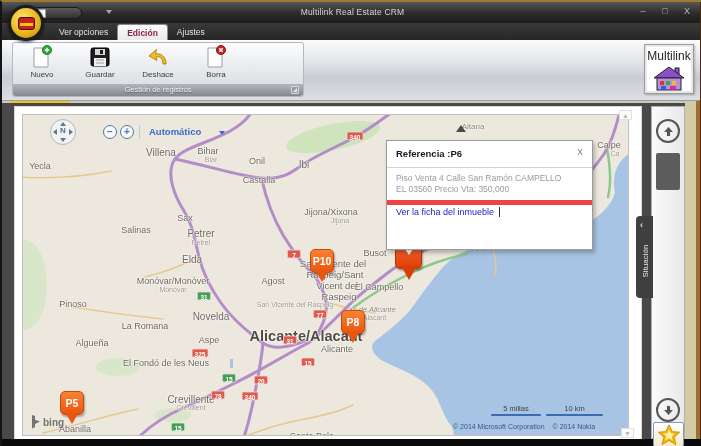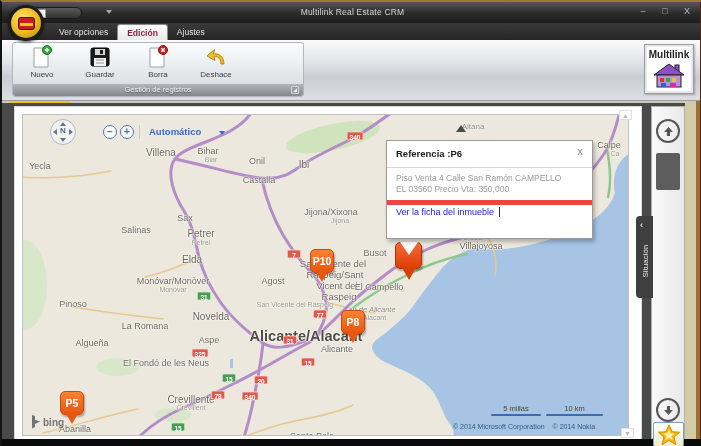--- a/index.html
+++ b/index.html
@@ -27,21 +27,21 @@
   .ribbon{position:absolute;left:0;top:38px;width:701px;height:61px;background:linear-gradient(#fafbfc,#dfe2e6 40%,#c9cdd3 62%,#dcdfe3);border-bottom:1px solid #9a9ea4}
   .rgroup{position:absolute;left:10px;top:2px;width:292px;height:55px;background:linear-gradient(#fcfdfe,#e3e6ea 60%,#d3d7db);border:1px solid #b4b8bc;border-radius:3px}
   .rbuttons{position:absolute;left:0;top:1px;width:100%;height:41px;display:flex}
   .rbtn{width:58px;height:41px;display:flex;flex-direction:column;align-items:center;justify-content:flex-start;cursor:default}
   .ric{height:26px;display:flex;align-items:center;justify-content:center}
   .rlabel{font-size:8px;color:#3c3c3c;margin-top:0px}
   .rcaption{position:absolute;left:0;bottom:0;width:100%;height:12px;background:linear-gradient(#b2b6ba,#85898f);border-radius:0 0 3px 3px;text-align:center;font-size:7.5px;color:#f2f2f2;line-height:12px;text-shadow:0 1px 1px rgba(0,0,0,.4)}
   .launcher{position:absolute;right:4px;top:2px;width:8px;height:8px;border:1px solid #d8d8d8;background:#9a9ea2;border-radius:1px}
   .launcher::after{content:"";position:absolute;right:1px;bottom:1px;width:0;height:0;border-left:4px solid transparent;border-bottom:4px solid #e8e8e8}
   .mlogo{position:absolute;right:9px;top:4px;width:50px;height:50px;background:#fff;border:1px solid #9a9a9a;box-shadow:inset 0 0 0 2px #e8e8e8,1px 1px 2px rgba(0,0,0,.25);display:flex;flex-direction:column;align-items:center;padding-top:4px;cursor:default}
-  .mlogo-text{font-size:10px;font-weight:bold;color:#222}
+  .mlogo-text{font-size:12px;font-weight:normal;color:#222}
   .accentline{position:absolute;left:0;top:99px;width:701px;height:2px;background:#cfcab4}
   .accentline::before{content:"";position:absolute;left:8px;top:0;width:60px;height:2px;background:#edc421}
 
   
   .content{position:absolute;left:0;top:101px;width:701px;height:336px;background:#494949}
   .panel{position:absolute;left:12px;top:3px;width:628px;height:334px;background:#fff;border:1px solid #d8d8d8}
   .map{position:absolute;left:7px;top:7px;width:607px;height:322px;background:#ece8de;border:1px solid #c0c0c0;overflow:hidden;cursor:default}
   .geo{position:absolute;left:0;top:0;z-index:1}
   .layer{position:absolute;left:0;top:0;width:100%;height:100%;pointer-events:none}
   #labels-layer{z-index:20}#shields-layer{z-index:25}#markers-layer{z-index:40}
@@ -67,21 +67,21 @@
   .c-lf{left:2px;top:50%;transform:translateY(-50%);border-top:3px solid transparent;border-bottom:3px solid transparent;border-right:4px solid #5579a0}
   .c-rt{right:2px;top:50%;transform:translateY(-50%);border-top:3px solid transparent;border-bottom:3px solid transparent;border-left:4px solid #5579a0}
   .zbtn{position:absolute;top:10px;width:14px;height:14px;border:1.5px solid #4a78b0;border-radius:50%;background:rgba(255,255,255,.7);color:#4a78b0;font-size:10px;font-weight:bold;text-align:center;line-height:11px}
   .zout{left:80px}.zin{left:97px}
   .zsep{position:absolute;left:116px;top:10px;width:1px;height:14px;background:#c0c8d0}
   .autolbl{position:absolute;left:126px;top:11px;font-size:9.5px;font-weight:bold;color:#3a6bc4}
   .auto-caret{position:absolute;left:196px;top:16px;border-left:3px solid transparent;border-right:3px solid transparent;border-top:4px solid #3a6bc4}
 
   
   .peak{position:absolute;left:433px;top:10px;z-index:55;border-left:5px solid transparent;border-right:5px solid transparent;border-bottom:7px solid #4a4a4a}
-  .popup{position:absolute;left:363px;top:25px;width:207px;height:99px;background:#fff;border:1px solid #9a9a9a;box-shadow:2px 3px 4px rgba(0,0,0,.25);z-index:60}
+  .popup{position:absolute;left:363px;top:25px;width:207px;height:110px;background:#fff;border:1px solid #9a9a9a;box-shadow:2px 3px 4px rgba(0,0,0,.25);z-index:60}
   .popup-title{position:absolute;left:9px;top:7px;font-size:9.5px;font-weight:bold;color:#1a1a1a}
   .popup-close{position:absolute;right:9px;top:6px;font-size:8.5px;color:#777;cursor:default}
   .popup-desc{position:absolute;left:0px;top:26px;width:100%;border-top:1px solid #d4d4d4;border-bottom:5px solid #ef4444;padding:5px 9px;font-size:8.5px;color:#9a9a9a;line-height:11px}
   .popup-linkrow{position:absolute;left:9px;top:66px;display:flex;align-items:center}
   .popup-link{font-size:9px;color:#1a1acd;text-decoration:none}
   .caret-bar{width:1px;height:10px;background:#333;margin-left:5px}
 
   
   .scalebox{position:absolute;z-index:30;left:0;top:0}
   .scl{position:absolute;text-align:center;font-size:7.5px;color:#444}
@@ -157,36 +157,36 @@
                 <rect x="11" y="4" width="3" height="4" fill="#1c1c1c"></rect>
                 <rect x="5" y="12" width="12" height="8" fill="#f2f2f2"></rect>
                 <line x1="7" y1="14" x2="15" y2="14" stroke="#999"></line>
                 <line x1="7" y1="17" x2="15" y2="17" stroke="#999"></line>
               </svg>
           </span>
           <span class="rlabel">Guardar</span>
         </div>
         <div class="rbtn">
           <span class="ric">
+            <svg width="24" height="24" viewBox="0 0 24 24">
+                <path d="M20 19 C20 11 14 8 9.5 9 L10.5 4.5 L3 11 L11 15.5 L10 11.8 C13.5 11 17 13 17 19 Z" fill="#f0bc2e" stroke="#b8860b" stroke-width="1"></path>
+              </svg>
+          </span>
+          <span class="rlabel">Deshace</span>
+        </div>
+        <div class="rbtn">
+          <span class="ric">
             <svg width="22" height="24" viewBox="0 0 22 24">
                 <path d="M3 3 h9 l5 5 v14 h-14 z" fill="#fff" stroke="#9aa0a6"></path>
                 <path d="M12 3 v5 h5" fill="#e8eaec" stroke="#9aa0a6"></path>
                 <circle cx="16" cy="5" r="4.5" fill="#cc2222" stroke="#8a1414"></circle>
                 <path d="M14.3 3.3 L17.7 6.7 M17.7 3.3 L14.3 6.7" stroke="#fff" stroke-width="1.4"></path>
               </svg>
           </span>
           <span class="rlabel">Borra</span>
-        </div>
-        <div class="rbtn">
-          <span class="ric">
-            <svg width="24" height="24" viewBox="0 0 24 24">
-                <path d="M20 19 C20 11 14 8 9.5 9 L10.5 4.5 L3 11 L11 15.5 L10 11.8 C13.5 11 17 13 17 19 Z" fill="#f0bc2e" stroke="#b8860b" stroke-width="1"></path>
-              </svg>
-          </span>
-          <span class="rlabel">Deshace</span>
         </div>
       </div>
       <div class="rcaption">
         <span>Gestión de registros</span>
         <span class="launcher"></span>
       </div>
     </div>
     <div class="mlogo">
       <div class="mlogo-text">Multilink</div>
       <span>

